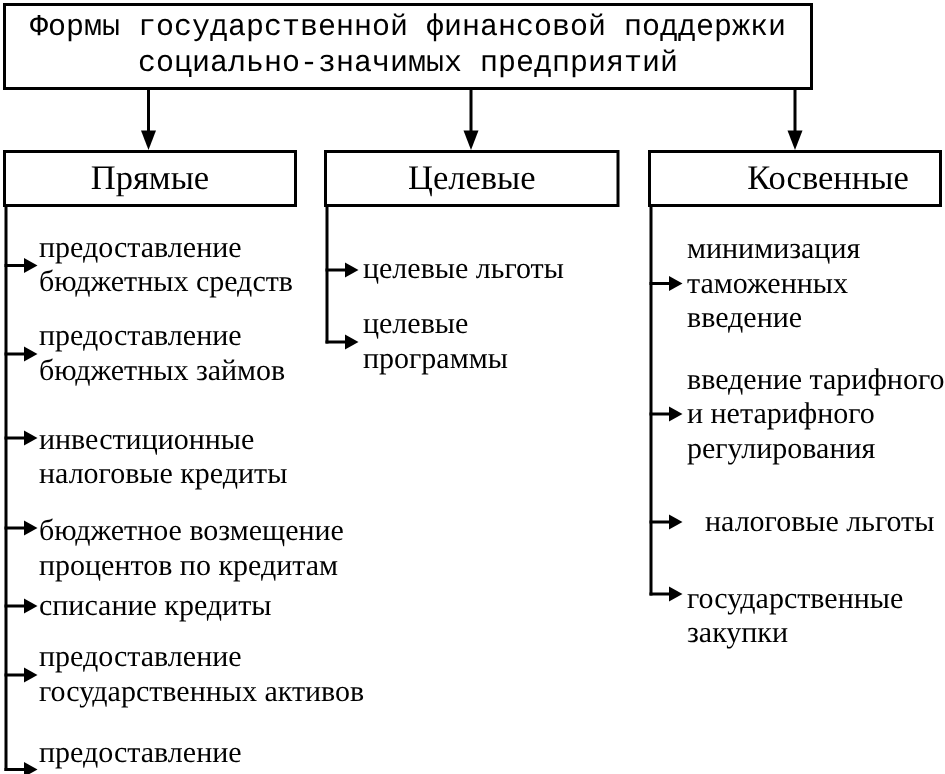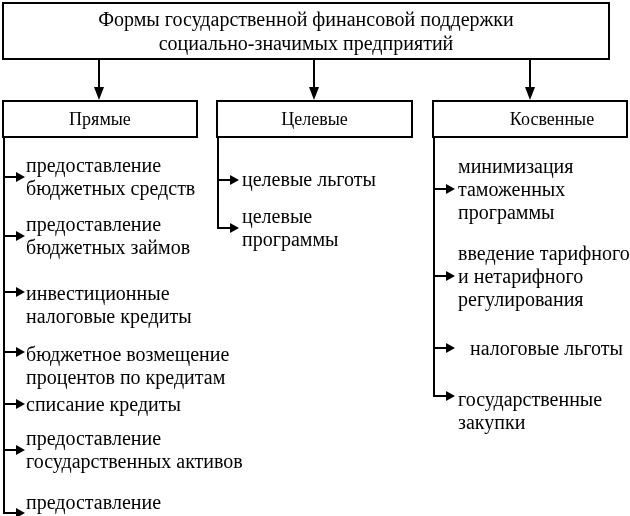--- a/index.html
+++ b/index.html
@@ -16,21 +16,21 @@
   }
   .box {
     position:absolute;
     border:2px solid #000;
     background:#fff;
     display:flex; align-items:center; justify-content:center;
     text-align:center;
   }
   .title-box { font-size:20px; line-height:24px; }
   .title-text { white-space:pre-line; }
-  .cat-label { font-size:18px; }
+  .cat-label { font-size:23px; }
   .vline { position:absolute; width:2px; background:#000; }
   .tri-down {
     position:absolute; width:0; height:0;
     border-left:5px solid transparent;
     border-right:5px solid transparent;
     border-top:13px solid #000;
   }
   .harrow { position:absolute; height:2px; width:13px; background:#000; }
   .harrow::after {
     content:""; position:absolute; left:13px; top:-4px;
@@ -43,21 +43,21 @@
     position:absolute;
     font-size:20px; line-height:23px;
     white-space:pre;
   }
 </style>
 </head>
 <body>
 
 <div class="diagram">
 
-  <div class="box title-box" style="left:2px; top:2px; width:608px; height:58px;">
+  <div class="box title-box" style="left:2px; top:2px; width:540px; height:58px;font-family:Liberation Mono, monospace;">
     <div class="title-text">Формы государственной финансовой поддержки
 социально-значимых предприятий</div>
   </div>
 
   <div class="vline" style="left:98px; top:60px; height:28px;"></div>
   <div class="tri-down" style="left:94px; top:87px;"></div>
 
   <div class="vline" style="left:313px; top:60px; height:28px;"></div>
   <div class="tri-down" style="left:309px; top:87px;"></div>
 
@@ -107,21 +107,21 @@
   <div class="harrow" style="left:217px; top:179px;"></div>
   <div class="item" style="left:242px; top:168px;">целевые льготы</div>
 
   <div class="harrow" style="left:217px; top:227px;"></div>
   <div class="item" style="left:242px; top:205px;">целевые
 программы</div>
 
   <div class="harrow" style="left:433px; top:188px;"></div>
   <div class="item" style="left:458px; top:155px;">минимизация
 таможенных
-программы</div>
+введение</div>
 
   <div class="harrow" style="left:433px; top:275px;"></div>
   <div class="item" style="left:458px; top:242px;">введение тарифного
 и нетарифного
 регулирования</div>
 
   <div class="harrow" style="left:433px; top:347px;"></div>
   <div class="item" style="left:470px; top:337px;">налоговые льготы</div>
 
   <div class="harrow" style="left:433px; top:395px;"></div>

